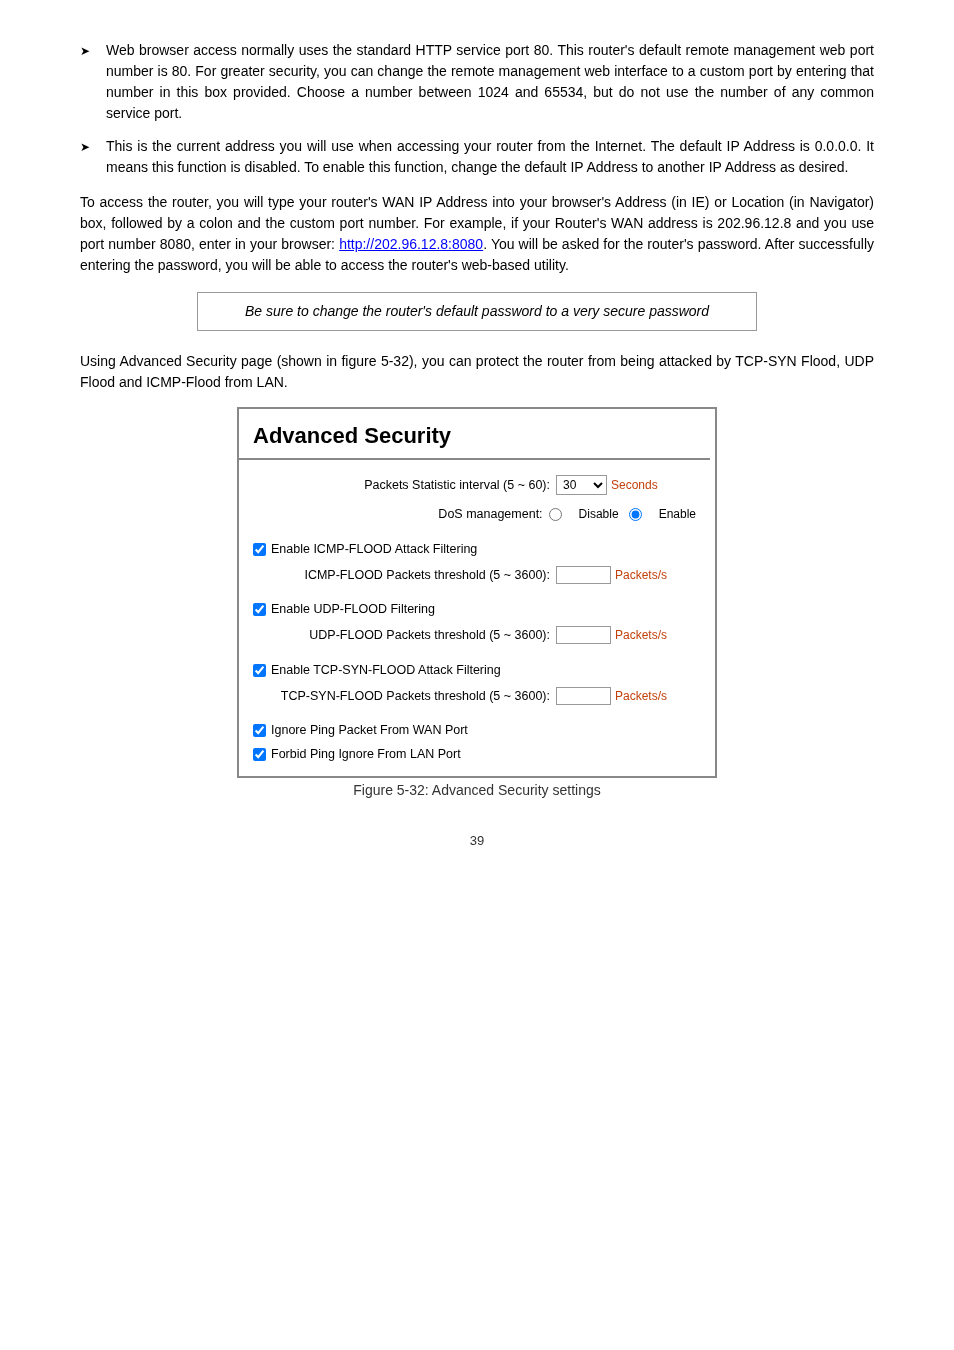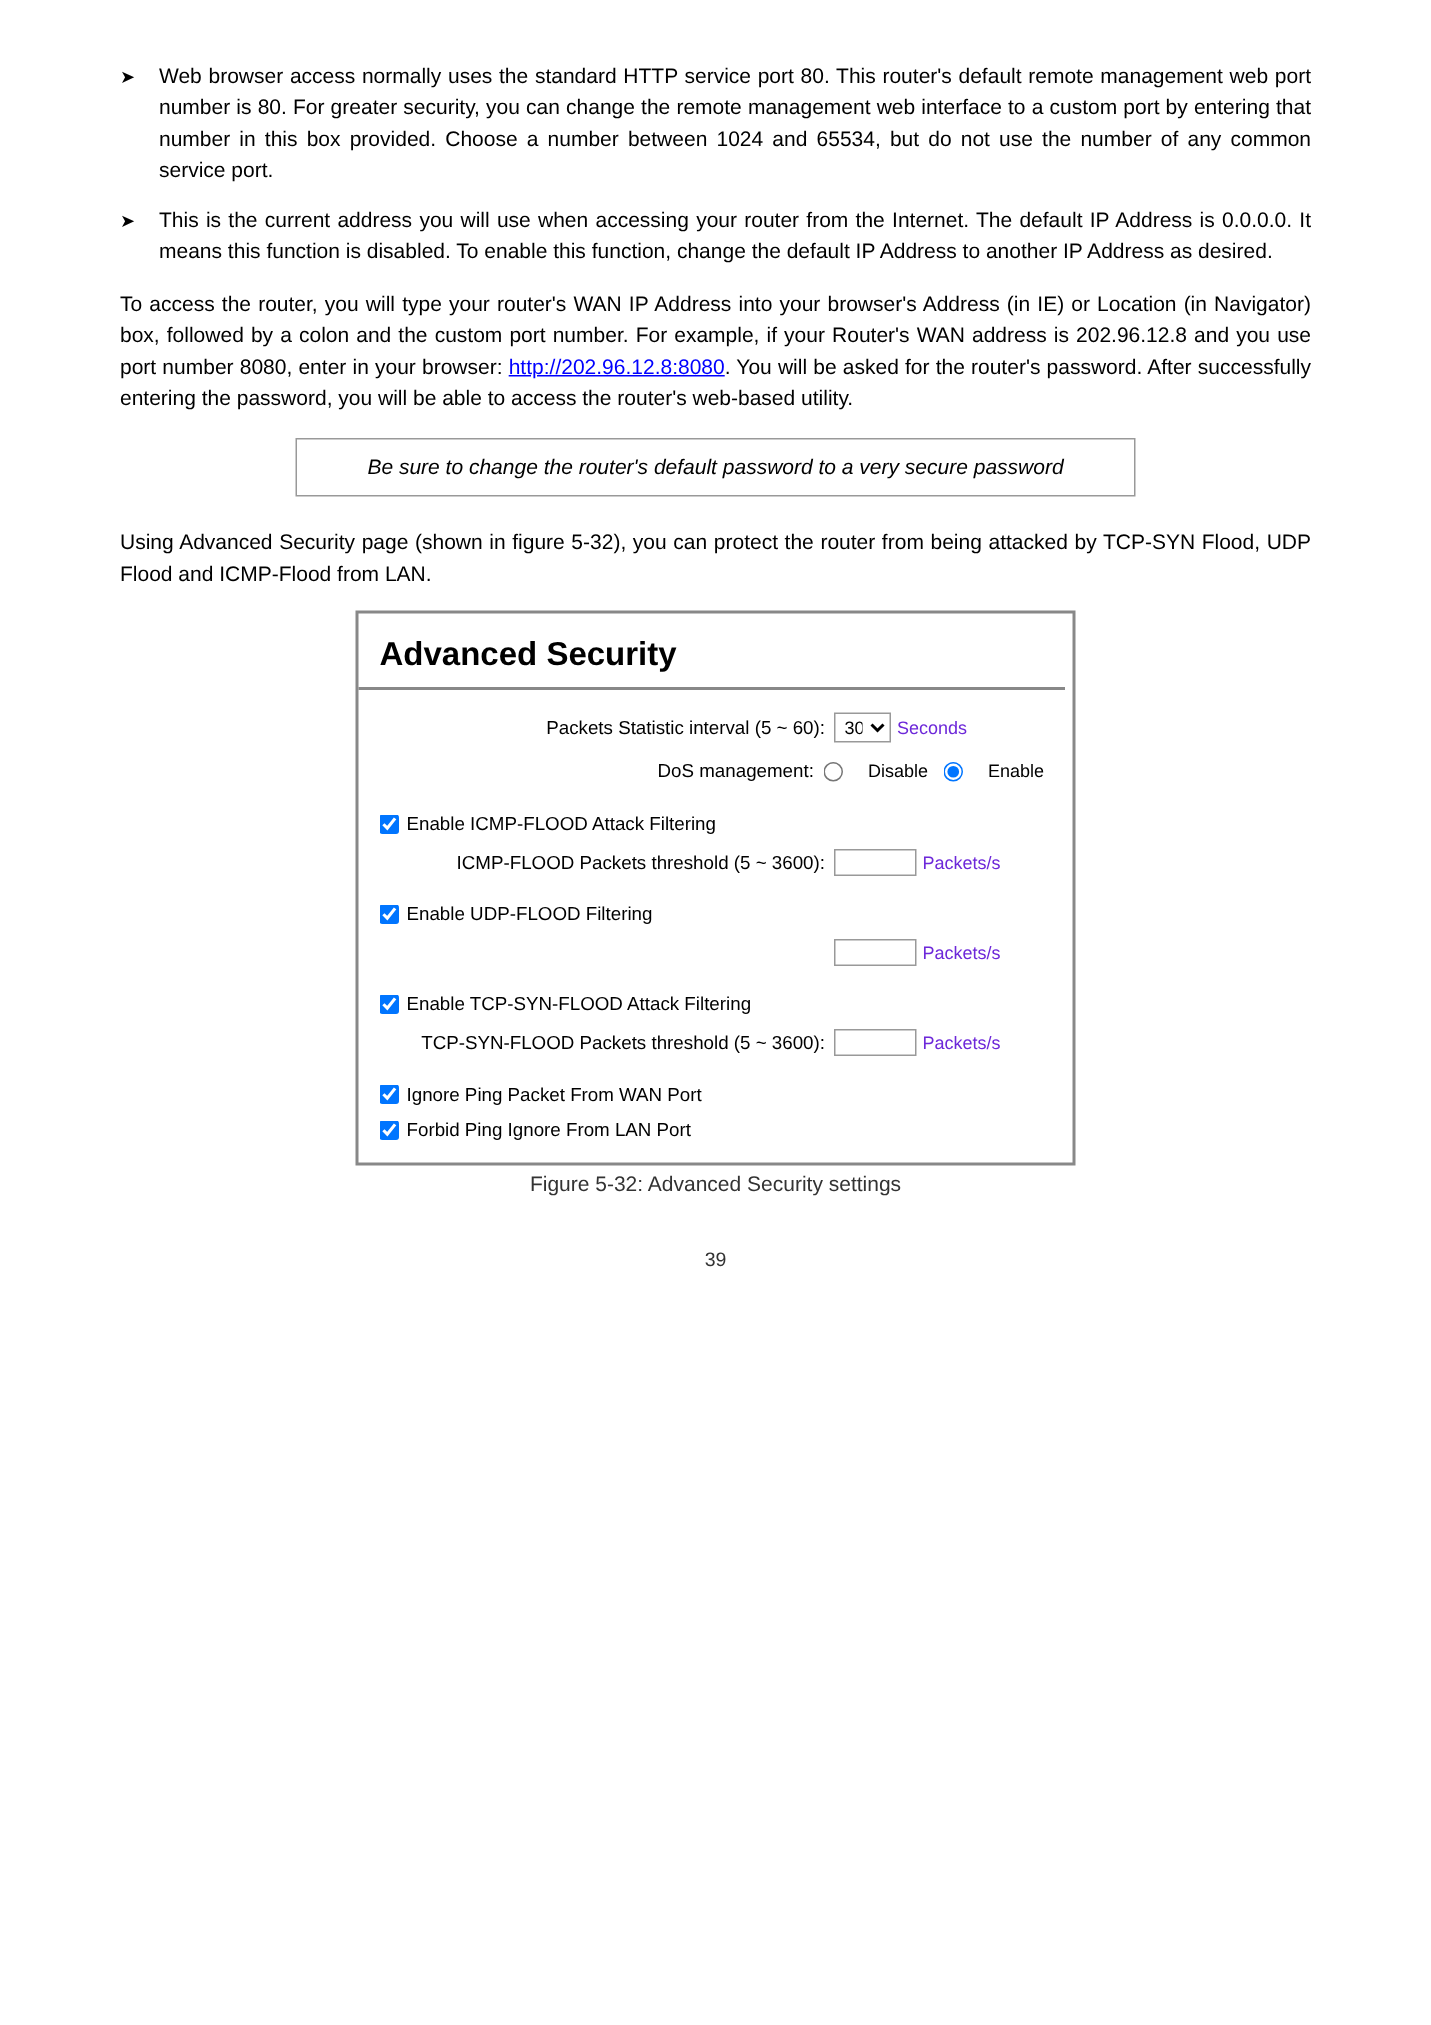--- a/index.html
+++ b/index.html
@@ -103,37 +103,37 @@
     }
 
     .form-control-group {
       display: flex;
       align-items: center;
       gap: 4px;
       min-width: 140px;
     }
 
     .form-select {
-      width: 38px;
+      width: 51px;
       font-size: 12px;
       border: 1px solid #999;
       background: #fff;
       padding: 1px 2px;
     }
 
     .form-input {
       width: 55px;
       font-size: 12px;
       border: 1px solid #999;
       padding: 1px 4px;
     }
 
     .unit-label {
       font-size: 12px;
-      color: #6d28d9;
+      color: #c2410c;
     }
 
     .radio-group {
       display: flex;
       gap: 10px;
       align-items: center;
       min-width: 140px;
     }
 
     .radio-item {
@@ -270,20 +270,21 @@
       </div>
 
       <div class="divider-row"></div>
 
       <div class="checkbox-row">
         <input type="checkbox" checked="" style="">
         <span>Enable UDP-FLOOD Filtering</span>
       </div>
 
       <div class="form-group">
+        <span class="form-label">UDP-FLOOD Packets threshold (5 ~ 3600):</span>
         <div class="form-control-group">
           <input type="text" class="form-input" style="">
           <span class="unit-label">Packets/s</span>
         </div>
       </div>
 
       <div class="divider-row"></div>
 
       <div class="checkbox-row">
         <input type="checkbox" checked="" style="">

